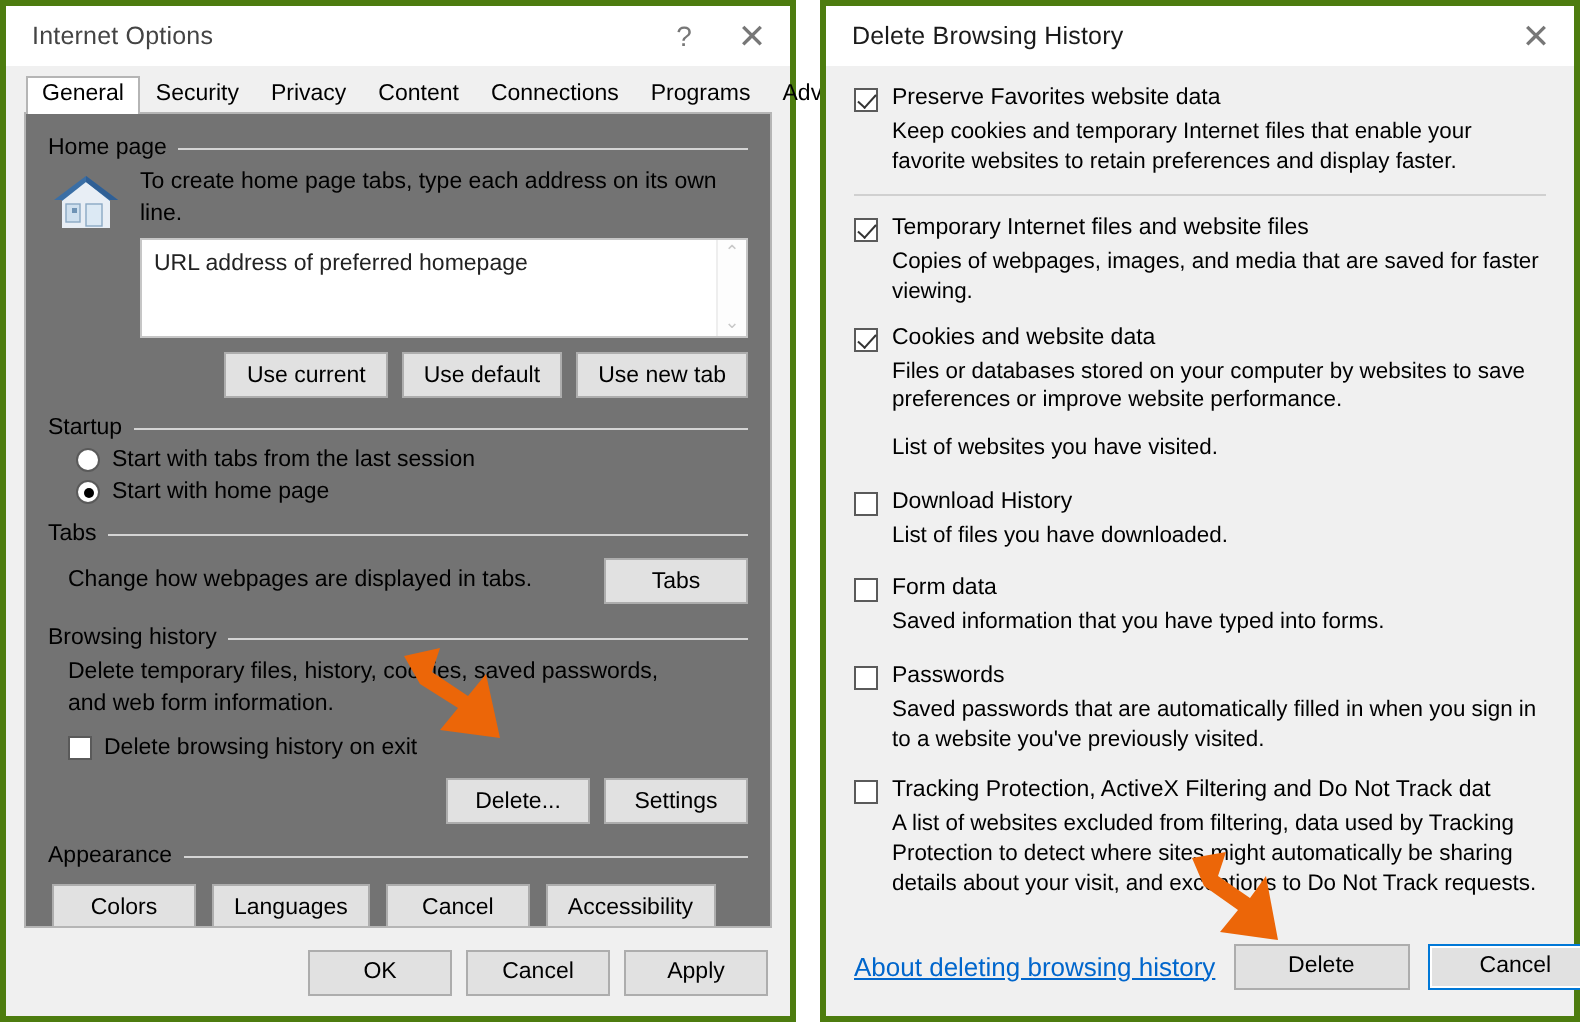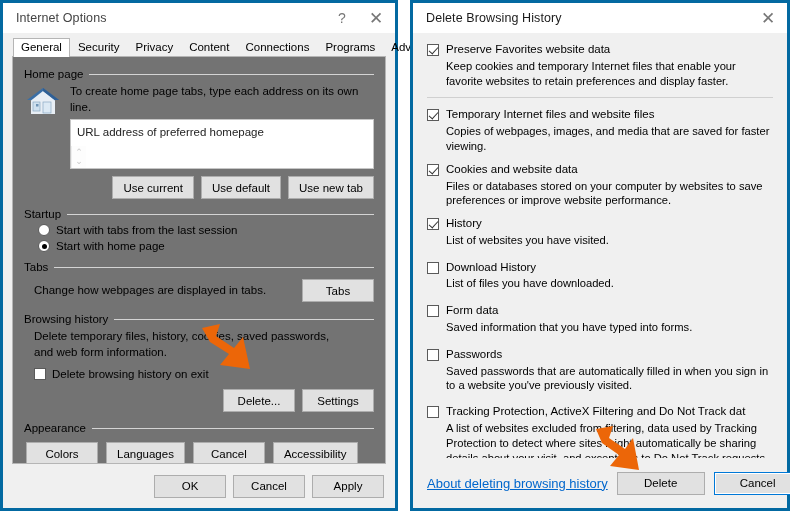--- a/index.html
+++ b/index.html
@@ -9,21 +9,21 @@
     background: #ffffff;
     font-family: "Liberation Sans", sans-serif;
     overflow: hidden;
   }
   .stage { position: relative; width: 790px; height: 511px; background:#fff; }
 
   
   .dialog {
     position: absolute;
     background: #f0f0f0;
-    border: 3px solid #0369a1;
+    border: 3px solid #4d7c0f;
     display: flex; flex-direction: column;
   }
   .titlebar {
     height: 30px; flex: 0 0 30px;
     background: #ffffff;
     display: flex; align-items: center;
     padding: 0 2px 0 13px;
   }
   .titlebar-text {
     font-size: 12.5px; color: #444; flex: 1 1 auto;
@@ -85,21 +85,21 @@
 
   .hint { font-size: 11.5px; color: #000; line-height: 1.35; }
 
   
   .house-row { display: flex; align-items: flex-start; gap: 8px; margin-top: 4px; }
   .house { width: 38px; height: 34px; flex: 0 0 38px; }
 
   .url-box {
     border: 1px solid #c6c6c6; background: #fff;
     height: 50px; margin-top: 4px;
-    display: flex; position: relative; flex-direction: column;
+    display: flex; position: relative;
   }
   .url-text {
     flex: 1 1 auto; font-size: 11.5px; color: #222;
     padding: 5px 6px; line-height: 1.3;
   }
   .url-scroll {
     flex: 0 0 15px; width: 15px; background: #fdfdfd;
     border-left: 1px solid #eee;
     display: flex; flex-direction: column; justify-content: space-between;
     align-items: center; padding: 2px 0;
@@ -339,24 +339,20 @@
 
       <div class="dbh-item">
         <div class="dbh-title">
           <span class="cb on"></span>
           <span>Cookies and website data</span>
         </div>
         <div class="dbh-desc">Files or databases stored on your computer by websites to save preferences or improve website performance.</div>
       </div>
 
       <div class="dbh-item">
-        <div class="dbh-title">
-          <span class="cb on"></span>
-          <span>History</span>
-        </div>
         <div class="dbh-desc">List of websites you have visited.</div>
       </div>
 
       <div class="dbh-item" style="margin-top:13px;">
         <div class="dbh-title">
           <span class="cb"></span>
           <span>Download History</span>
         </div>
         <div class="dbh-desc">List of files you have downloaded.</div>
       </div>

